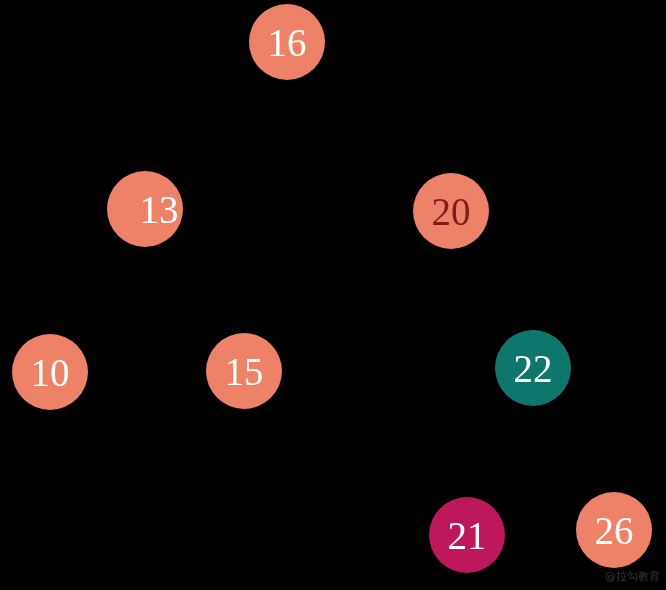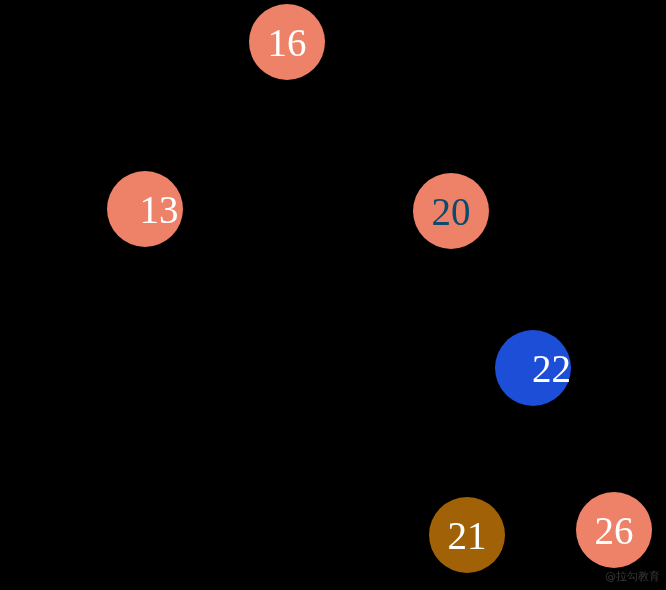--- a/index.html
+++ b/index.html
@@ -78,26 +78,32 @@
     </svg>
 
   <div id="node-layer">
       <div class="tree-node" style="left: 249px; top: 4px; width: 76px; height: 76px; background: rgb(237, 130, 104);">
         <span class="node-label" style="color: rgb(255, 255, 255);">16</span>
       </div>
       <div class="tree-node" style="left: 107px; top: 171px; width: 76px; height: 76px; background: rgb(237, 130, 104);">
         <span class="node-label" style="color: rgb(255, 255, 255); margin-left: 28px;">13</span>
       </div>
       <div class="tree-node" style="left: 413px; top: 173px; width: 76px; height: 76px; background: rgb(237, 130, 104);">
-        <span class="node-label" style="color: #0c4a6e;">20</span>
+        <span class="node-label" style="color: #7f1d1d;">20</span>
       </div>
-      <div class="tree-node" style="left: 495px; top: 330px; width: 76px; height: 76px; background: #1d4ed8; justify-content: flex-end;">
+      <div class="tree-node" style="left: 12px; top: 334px; width: 76px; height: 76px; background: rgb(237, 130, 104);">
+        <span class="node-label" style="color: rgb(255, 255, 255);">10</span>
+      </div>
+      <div class="tree-node" style="left: 206px; top: 333px; width: 76px; height: 76px; background: rgb(237, 130, 104);">
+        <span class="node-label" style="color: rgb(255, 255, 255);">15</span>
+      </div>
+      <div class="tree-node" style="left: 495px; top: 330px; width: 76px; height: 76px; background: #0f766e;">
         <span class="node-label" style="color: rgb(255, 255, 255);">22</span>
       </div>
-      <div class="tree-node" style="left: 429px; top: 497px; width: 76px; height: 76px; background: #a16207;">
+      <div class="tree-node" style="left: 429px; top: 497px; width: 76px; height: 76px; background: #be185d;">
         <span class="node-label" style="color: rgb(255, 255, 255);">21</span>
       </div>
       <div class="tree-node" style="left: 576px; top: 492px; width: 76px; height: 76px; background: rgb(237, 130, 104); text-align: center;">
         <span class="node-label" style="color: rgb(255, 255, 255);">26</span>
       </div>
     </div>
 
   <div id="watermark">@拉勾教育</div>
 
 </div>

